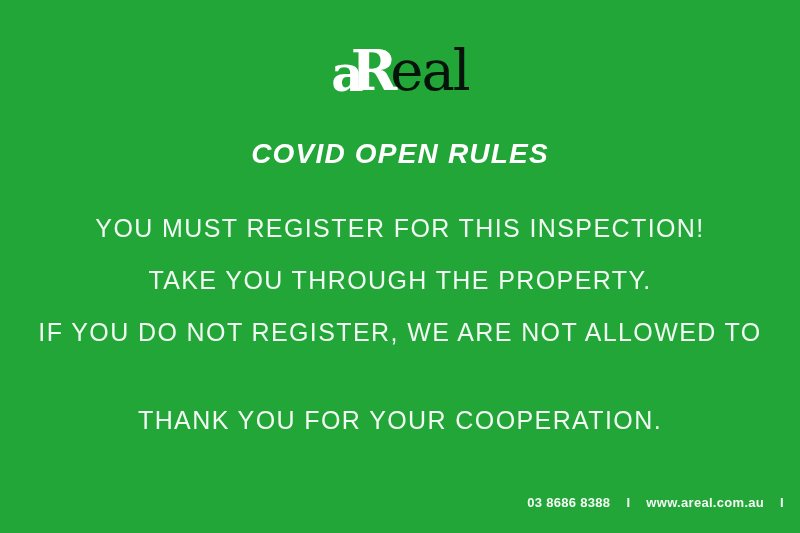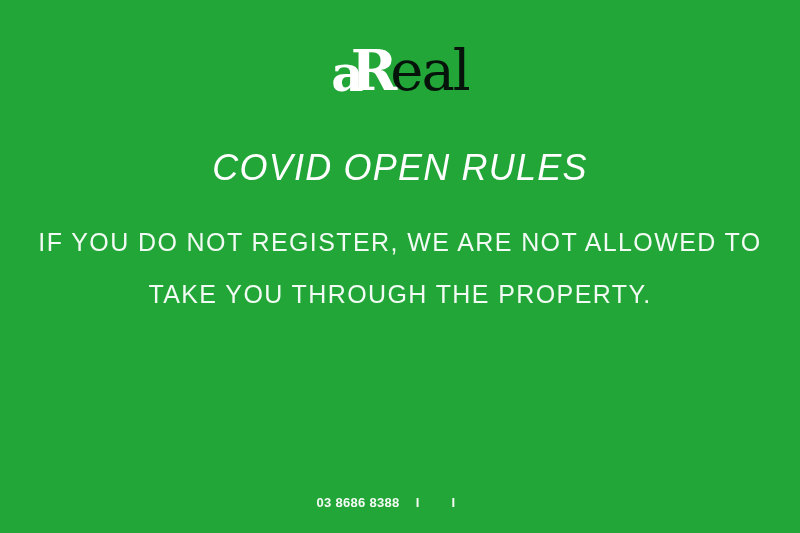--- a/index.html
+++ b/index.html
@@ -57,23 +57,23 @@
   .logo-eal {
     color: #06130a;
     font-weight: 400;
     font-size: 56px;
     letter-spacing: -2px;
     margin-left: -4px;
   }
 
   
   .headline {
-    margin-top: 48px;
-    font-size: 36px;
-    font-weight: normal;
+    margin-top: 34px;
+    font-size: 28px;
+    font-weight: bold;
     font-style: italic;
     color: #ffffff;
     letter-spacing: 1.2px;
     text-align: center;
     line-height: 40px;
   }
 
   
   .body-copy {
     margin-top: 28px;
@@ -89,23 +89,23 @@
     white-space: nowrap;
   }
   .body-line.spaced-before {
     margin-top: 36px;
   }
 
   
   .footer {
     position: absolute;
     left: 0;
-    right: 12px;
+    right: 0;
     bottom: 22px;
-    text-align: center;
+    text-align: right;
     white-space: nowrap;
     margin-top: 21px;
   }
   .footer-text {
     display: inline-flex;
     align-items: center;
     font-size: 13px;
     font-weight: bold;
     color: #f4fbf5;
     letter-spacing: 0.3px;
@@ -127,25 +127,28 @@
     <div class="logo-word">
       <span class="logo-a">a</span>
         <span class="logo-r">R</span>
         <span class="logo-eal">eal</span>
     </div>
   </div>
 
   <div class="headline">COVID OPEN RULES</div>
 
   <div class="body-copy">
+    <div class="body-line">YOU MUST REGISTER FOR THIS INSPECTION!</div>
+    <div class="body-line">TAKE YOU THROUGH THE PROPERTY.</div>
     <div class="body-line">IF YOU DO NOT REGISTER, WE ARE NOT ALLOWED TO</div>
-    <div class="body-line">TAKE YOU THROUGH THE PROPERTY.</div>
+    <div class="body-line spaced-before">THANK YOU FOR YOUR COOPERATION.</div>
   </div>
 
   <div class="footer">
     <div class="footer-text">
       <span>03 8686 8388</span>
       <span class="footer-sep">I</span>
+      <span>www.areal.com.au</span>
       <span class="footer-sep">I</span>
     </div>
   </div>
 
 </div>
 
 </body></html>

